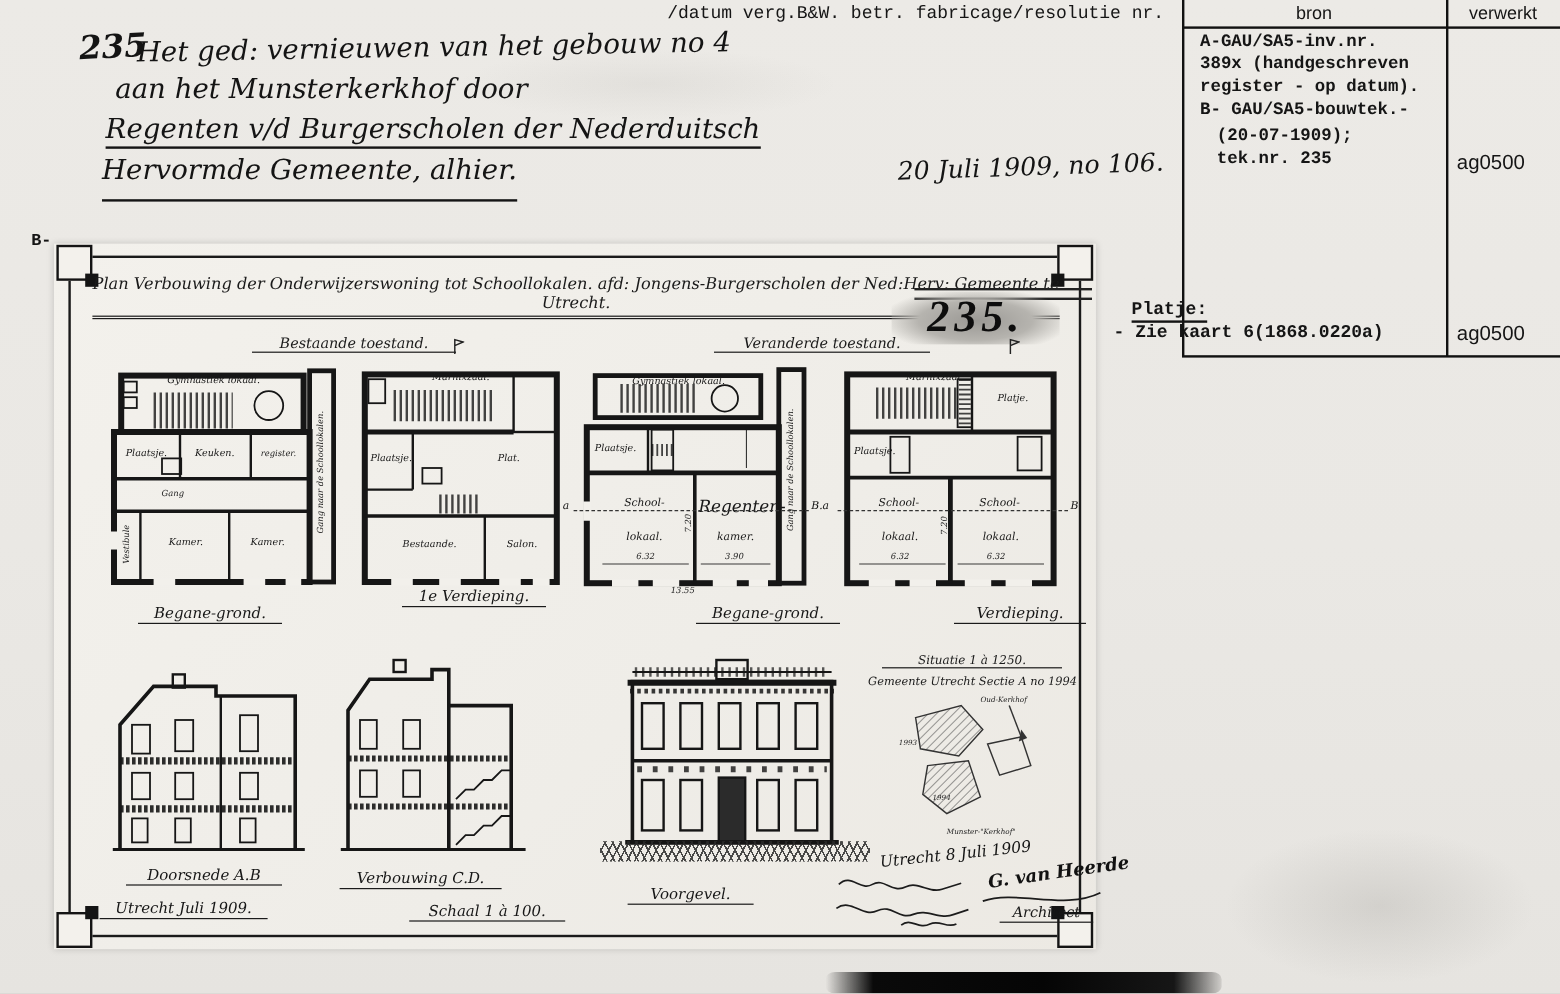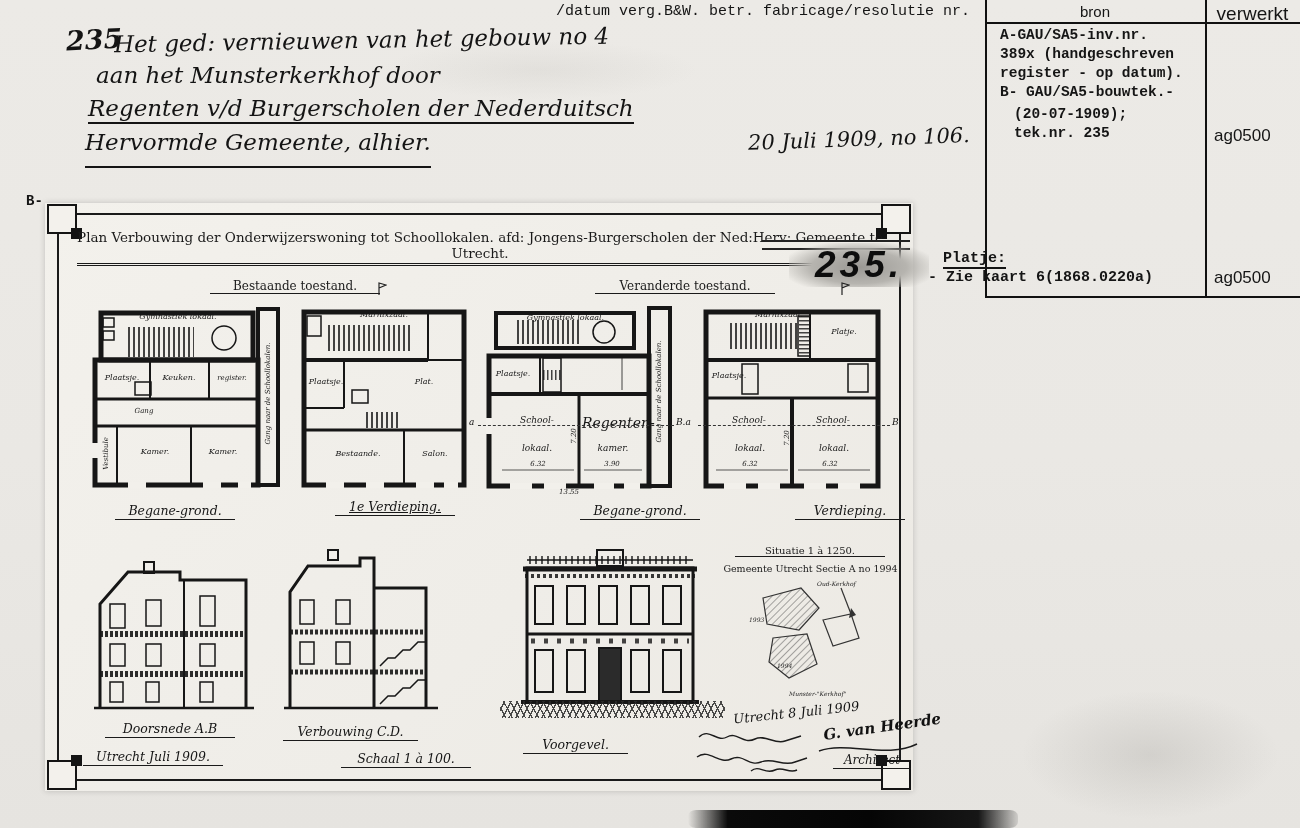--- a/index.html
+++ b/index.html
@@ -3,21 +3,21 @@
 <meta charset="utf-8">
 <style>
   html,body{margin:0;padding:0;background:#d8d6d2;}
   #page{position:relative;width:1300px;height:828px;overflow:hidden;
         background:linear-gradient(180deg,#eceae6 0%,#eae8e4 55%,#e6e4e0 100%);
         font-family:"Liberation Mono",monospace;color:#151515;}
   .abs{position:absolute;}
   .mono{font-family:"Liberation Mono",monospace;}
   .sans{font-family:"Liberation Sans",sans-serif;}
   .hand{font-family:"DejaVu Serif",serif;font-style:italic;color:#141414;}
-  .lbl{font-family:"DejaVu Serif",serif;color:#1a1a1a;}
+  .lbl{font-family:"DejaVu Serif",serif;font-style:italic;color:#1a1a1a;}
   .c{text-align:center;}
   .u2{border-bottom:2px solid #141414;}
   .u1{border-bottom:1.5px solid #1a1a1a;}
   .vline{position:absolute;width:2px;background:#111;}
   .hline{position:absolute;height:2px;background:#111;}
   #sheet{position:absolute;left:45px;top:203px;width:868px;height:588px;
          background:linear-gradient(135deg,#f3f1ec 0%,#efede8 60%,#ece9e3 100%);
          box-shadow:0 0 6px rgba(0,0,0,0.18);}
   .sheet-border{position:absolute;left:12px;top:10px;right:12px;bottom:10px;border:2px solid #1a1a1a;}
   .orn{position:absolute;width:26px;height:26px;border:2.5px solid #141414;background:#f3f1ec;}
@@ -46,21 +46,21 @@
         repeating-linear-gradient(-62deg,transparent 0 4.5px,#2c2c2c 4.5px 5.8px);}
   .sig{font-family:"DejaVu Serif",serif;font-style:italic;font-weight:bold;color:#111;}
 </style>
 </head>
 <body>
 
 <div id="page">
 
   <div class="abs mono" style="left:556px;top:3px;font-size:15px;">/datum verg.B&amp;W. betr. fabricage/resolutie nr.</div>
   <div class="abs sans c" style="left:985px;top:3px;width:220px;font-size:15px;">bron</div>
-  <div class="abs sans c" style="left:1205px;top:3px;width:95px;font-size:19px;">verwerkt</div>
+  <div class="abs sans c" style="left:1205px;top:3px;width:95px;font-size:15px;">verwerkt</div>
 
   <div class="vline" style="left:985px;top:0;height:297px;"></div>
   <div class="vline" style="left:1205px;top:0;height:297px;"></div>
   <div class="hline" style="left:985px;top:22px;width:315px;"></div>
   <div class="hline" style="left:985px;top:296px;width:315px;"></div>
 
   <div class="abs mono" style="left:1000px;top:26px;font-size:14.5px;line-height:19px;font-weight:bold;">
     <div>A-GAU/SA5-inv.nr.</div>
     <div>389x (handgeschreven</div>
     <div>register - op datum).</div>
@@ -86,23 +86,23 @@
   <div id="sheet">
     <div class="sheet-border"></div>
     <div class="orn tl" style="left:2px;top:1px;"></div>
     <div class="orn tr" style="right:2px;top:1px;"></div>
     <div class="orn bl" style="left:2px;bottom:1px;"></div>
     <div class="orn br" style="right:2px;bottom:1px;"></div>
 
     <div class="abs lbl c" style="left:32px;top:26px;width:806px;font-size:13.5px;border-bottom:3px double #1a1a1a;padding-bottom:2px;">Plan Verbouwing der Onderwijzerswoning tot Schoollokalen. afd: Jongens-Burgerscholen der Ned:Herv: Gemeente te Utrecht.</div>
 
     <div class="abs" style="left:717px;top:37px;width:148px;height:6px;border-top:2px solid #222;border-bottom:2px solid #222;"></div>
-    <div class="abs c" style="left:744px;top:40px;width:140px;height:44px;
+    <div class="abs c" style="left:698px;top:40px;width:140px;height:44px;
          background:radial-gradient(ellipse at 50% 55%,#9a9894 0%,#b6b4af 48%,rgba(200,198,193,0) 80%);
-         font-family:Liberation Sans, sans-serif;font-style:italic;font-weight:bold;font-size:37px;letter-spacing:4px;line-height:44px;color:#0d0d0d;">235.</div>
+         font-family:Liberation Serif, serif;font-style:italic;font-weight:bold;font-size:37px;letter-spacing:4px;line-height:44px;color:#0d0d0d;">235.</div>
 
     <div class="abs lbl c u1" style="left:165px;top:76px;width:170px;font-size:12px;">Bestaande toestand.</div>
     <div class="abs lbl c u1" style="left:550px;top:76px;width:180px;font-size:12px;text-align:center;">Veranderde toestand.</div>
 
     <svg class="abs" style="left:332px;top:78px;" width="10" height="14">
         <path d="M2,14 V2 L9,4 L2,7" fill="none" stroke="#222" stroke-width="1.2"></path>
       </svg>
     <svg class="abs" style="left:795px;top:78px;" width="10" height="14">
         <path d="M2,14 V2 L9,4 L2,7" fill="none" stroke="#222" stroke-width="1.2"></path>
       </svg>
@@ -245,21 +245,21 @@
       <span class="dim rot" style="left:59px;top:136px;width:60px;">7.20</span>
     </div>
 
     <div class="dash-ab" style="left:433px;top:222px;width:196px;"></div>
     <div class="dash-ab" style="left:653px;top:222px;width:192px;"></div>
     <span class="mark" style="left:424px;top:214px;">a</span>
     <span class="mark" style="left:631px;top:214px;">B.a</span>
     <span class="mark" style="left:847px;top:214px;">B</span>
 
     <div class="cap" style="left:70px;top:300px;width:120px;">Begane-grond.</div>
-    <div class="cap" style="left:290px;top:296px;width:120px;text-decoration:underline;">1e Verdieping.</div>
+    <div class="cap" style="left:290px;top:286px;width:120px;">1e Verdieping.</div>
     <div class="cap" style="left:535px;top:300px;width:120px;">Begane-grond.</div>
     <div class="cap" style="left:750px;top:300px;width:110px;">Verdieping.</div>
 
     <svg class="abs" style="left:43px;top:353px;" width="172" height="160" viewBox="0 0 172 160">
       <g stroke="#161616" fill="none">
         <path d="M12,152 V48 L40,16 H92 V24 H158 V152" stroke-width="3"></path>
         <rect x="56" y="6" width="10" height="11" stroke-width="2"></rect>
         <line x1="12" y1="78" x2="158" y2="78" stroke-width="6" stroke-dasharray="3 2" opacity="0.9"></line>
         <line x1="12" y1="118" x2="158" y2="118" stroke-width="6" stroke-dasharray="3 2" opacity="0.9"></line>
         <line x1="96" y1="24" x2="96" y2="152" stroke-width="2"></line>

